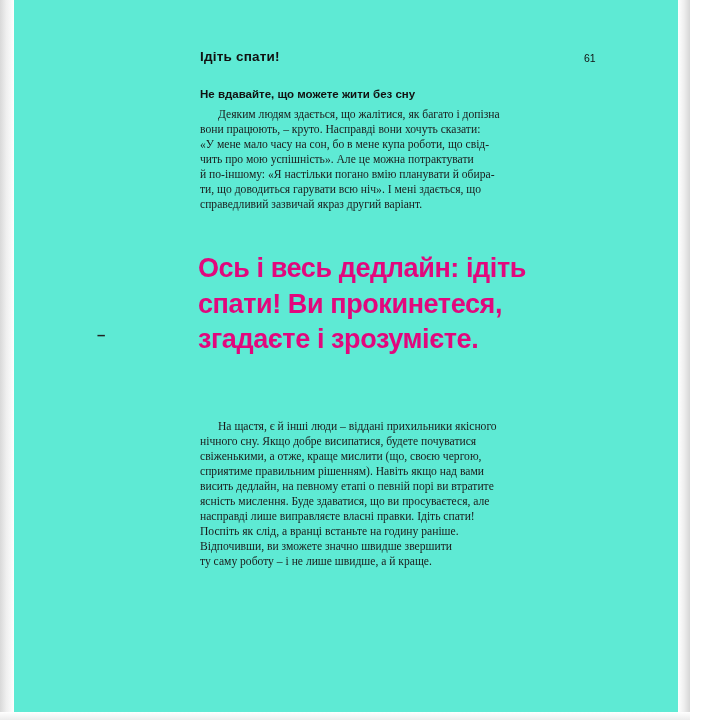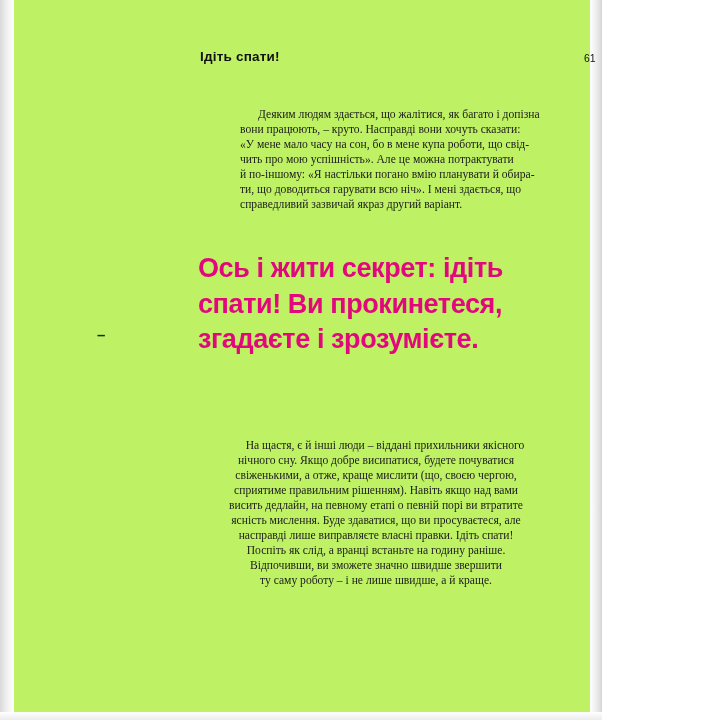--- a/index.html
+++ b/index.html
@@ -2,23 +2,23 @@
 <html lang="uk"><head>
 <meta charset="utf-8">
 <style>
   html, body {
     margin: 0;
     padding: 0;
     background: #ffffff;
   }
   .page {
     position: relative;
-    width: 602px;
+    width: 690px;
     height: 720px;
-    background: #bef264;
+    background: #5eead4;
     overflow: hidden;
     font-family: "Liberation Serif", serif;
     color: #1b1b1b;
   }
   .edge-left {
     position: absolute;
     left: 0; top: 0; bottom: 0;
     width: 14px;
     background: linear-gradient(to right, #d9d9d9 0%, #efefef 45%, #ffffff 100%);
   }
@@ -62,22 +62,22 @@
   .body-par {
     position: absolute;
     left: 200px;
     width: 352px;
     font-size: 11.6px;
     line-height: 15px;
     white-space: pre-line;
     text-indent: 18px;
     color: #1b1b1b;
   }
-  .par-1 { top: 107px; margin-left: 40px; }
-  .par-2 { top: 438px; text-align: center; }
+  .par-1 { top: 107px; }
+  .par-2 { top: 419px; }
   .pull-quote {
     position: absolute;
     left: 198px; top: 251px;
     width: 360px;
     font-family: "Liberation Sans", sans-serif;
     font-weight: 700;
     font-size: 27px;
     line-height: 35.5px;
     letter-spacing: -0.4px;
     white-space: pre-line;
@@ -107,30 +107,31 @@
 <div class="page">
 
   <div class="edge-left"></div>
   <div class="edge-right"></div>
   <div class="edge-bottom"></div>
 
   <div class="running-header">Ідіть спати!</div>
 
   <div class="page-number">61</div>
 
+  <div class="section-heading">Не вдавайте, що можете жити без сну</div>
 
   <div class="body-par par-1">Деяким людям здається, що жалітися, як багато і допізна
 вони працюють, – круто. Насправді вони хочуть сказати:
 «У мене мало часу на сон, бо в мене купа роботи, що свід-
 чить про мою успішність». Але це можна потрактувати
 й по-іншому: «Я настільки погано вмію планувати й обира-
 ти, що доводиться гарувати всю ніч». І мені здається, що
 справедливий зазвичай якраз другий варіант.</div>
 
-  <div class="pull-quote">Ось і жити секрет: ідіть
+  <div class="pull-quote">Ось і весь дедлайн: ідіть
 спати! Ви прокинетеся,
 згадаєте і зрозумієте.</div>
 
 
   <div class="body-par par-2">На щастя, є й інші люди – віддані прихильники якісного
 нічного сну. Якщо добре висипатися, будете почуватися
 свіженькими, а отже, краще мислити (що, своєю чергою,
 сприятиме правильним рішенням). Навіть якщо над вами
 висить дедлайн, на певному етапі о певній порі ви втратите
 ясність мислення. Буде здаватися, що ви просуваєтеся, але

